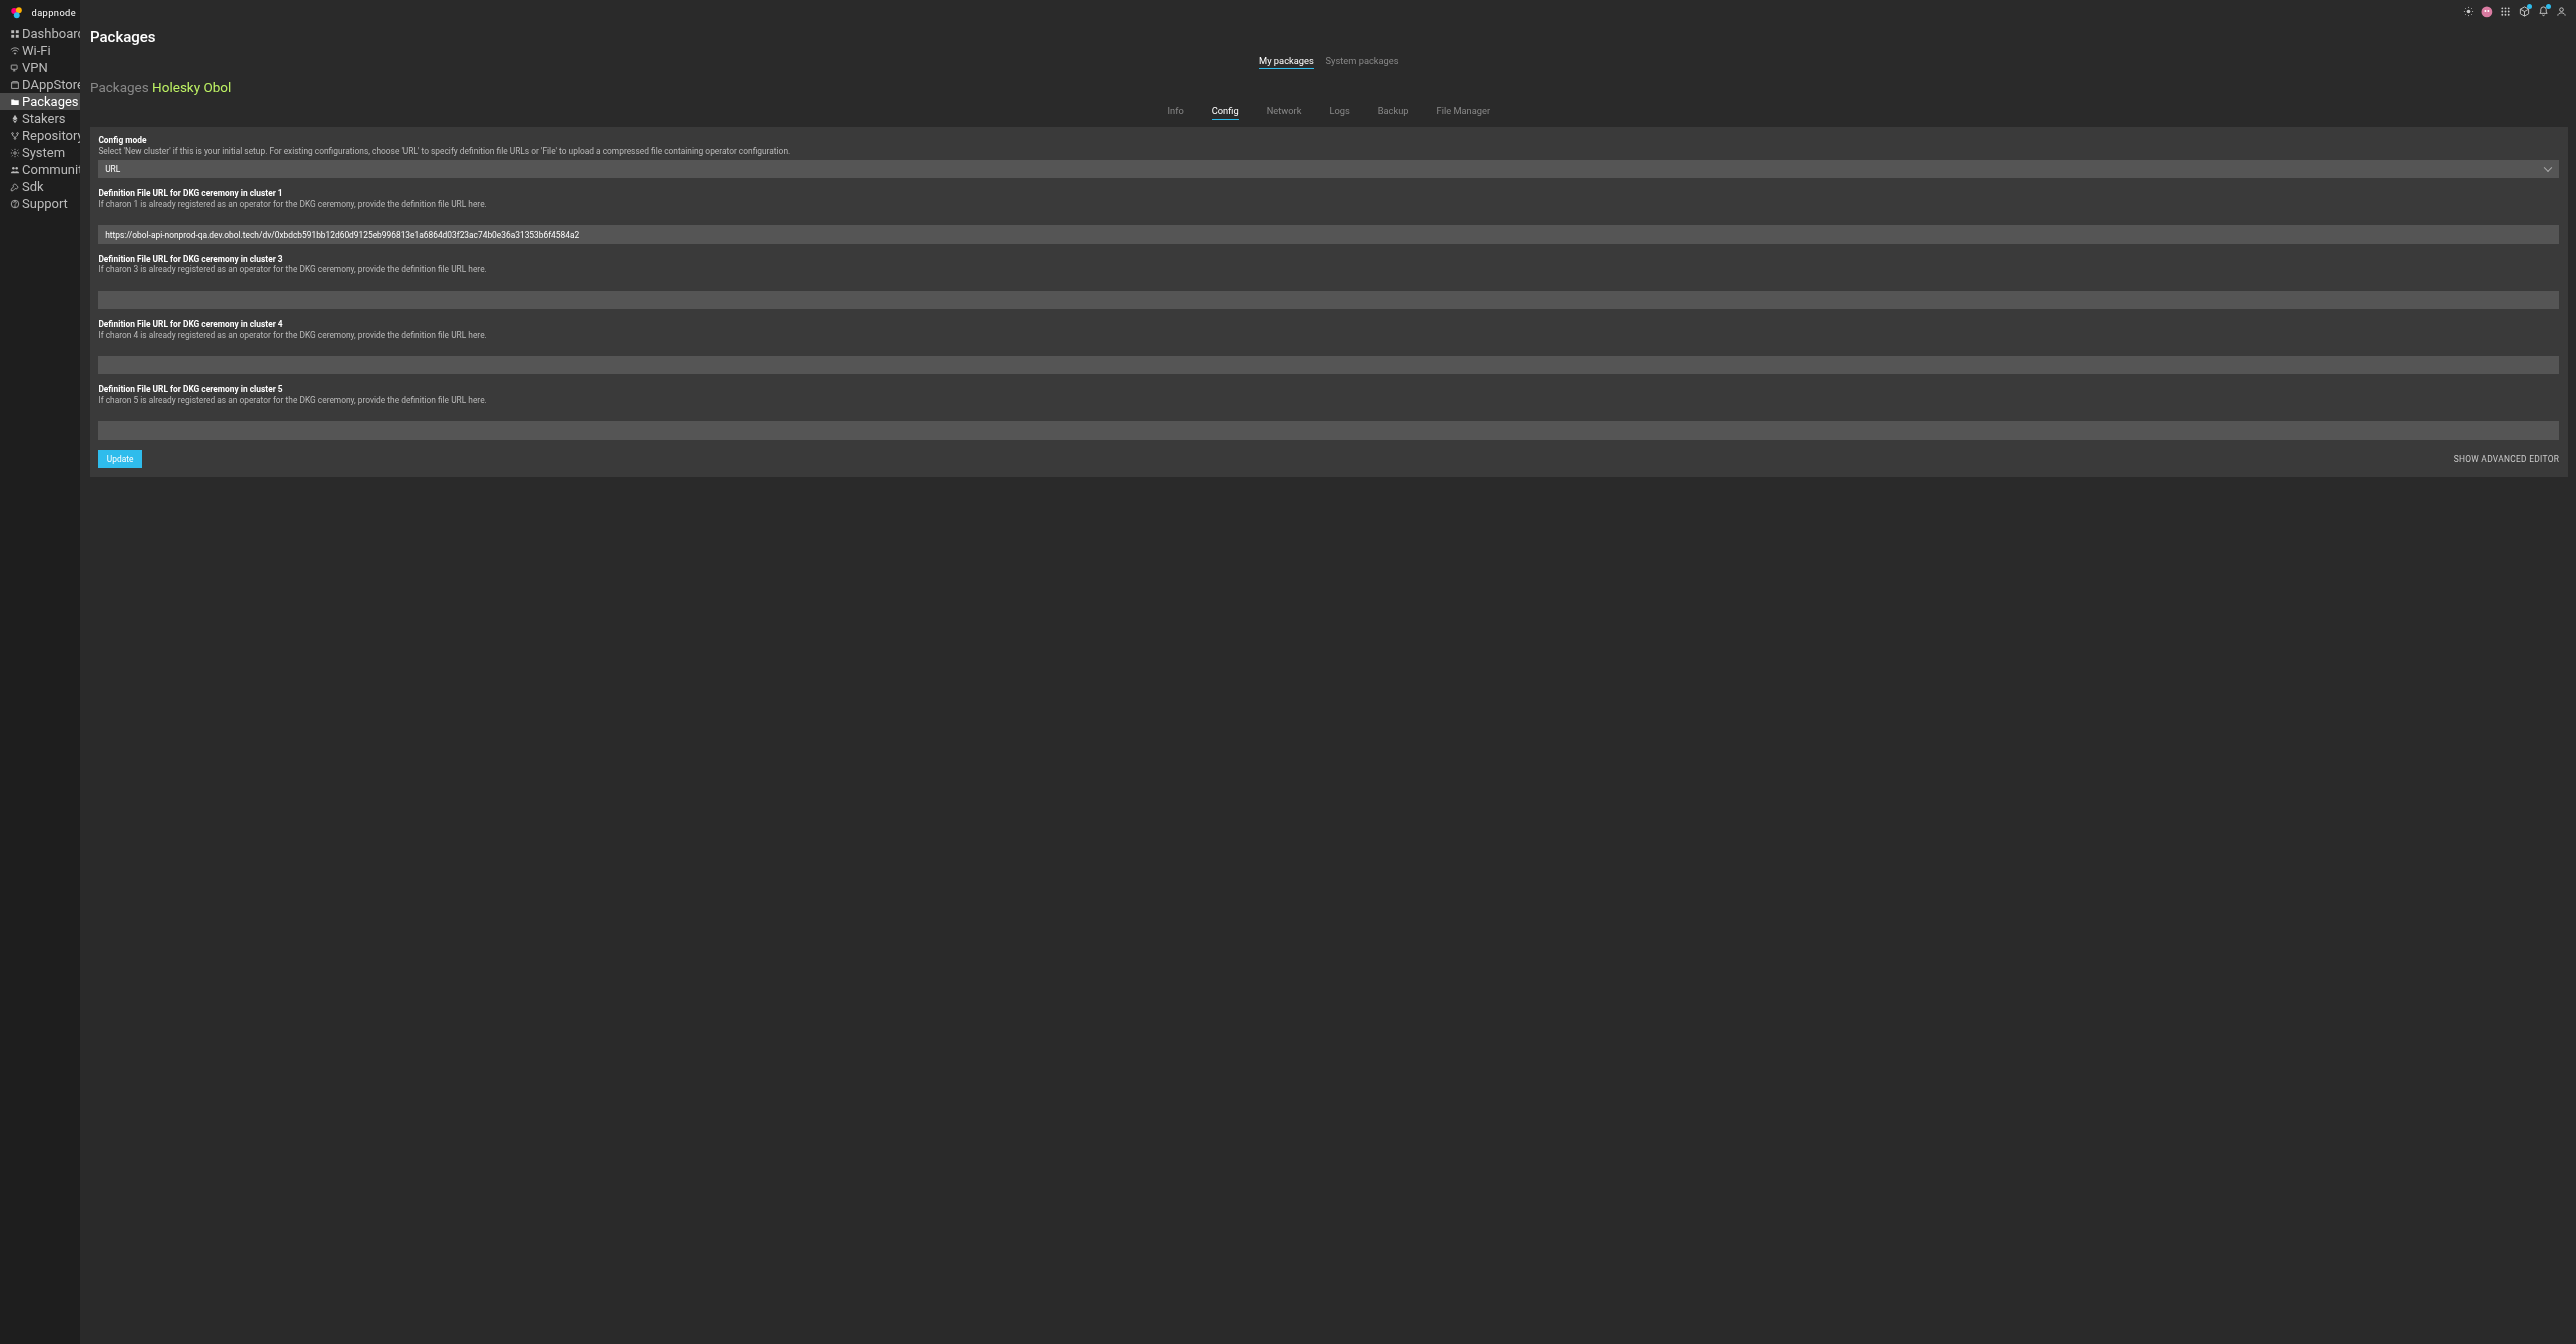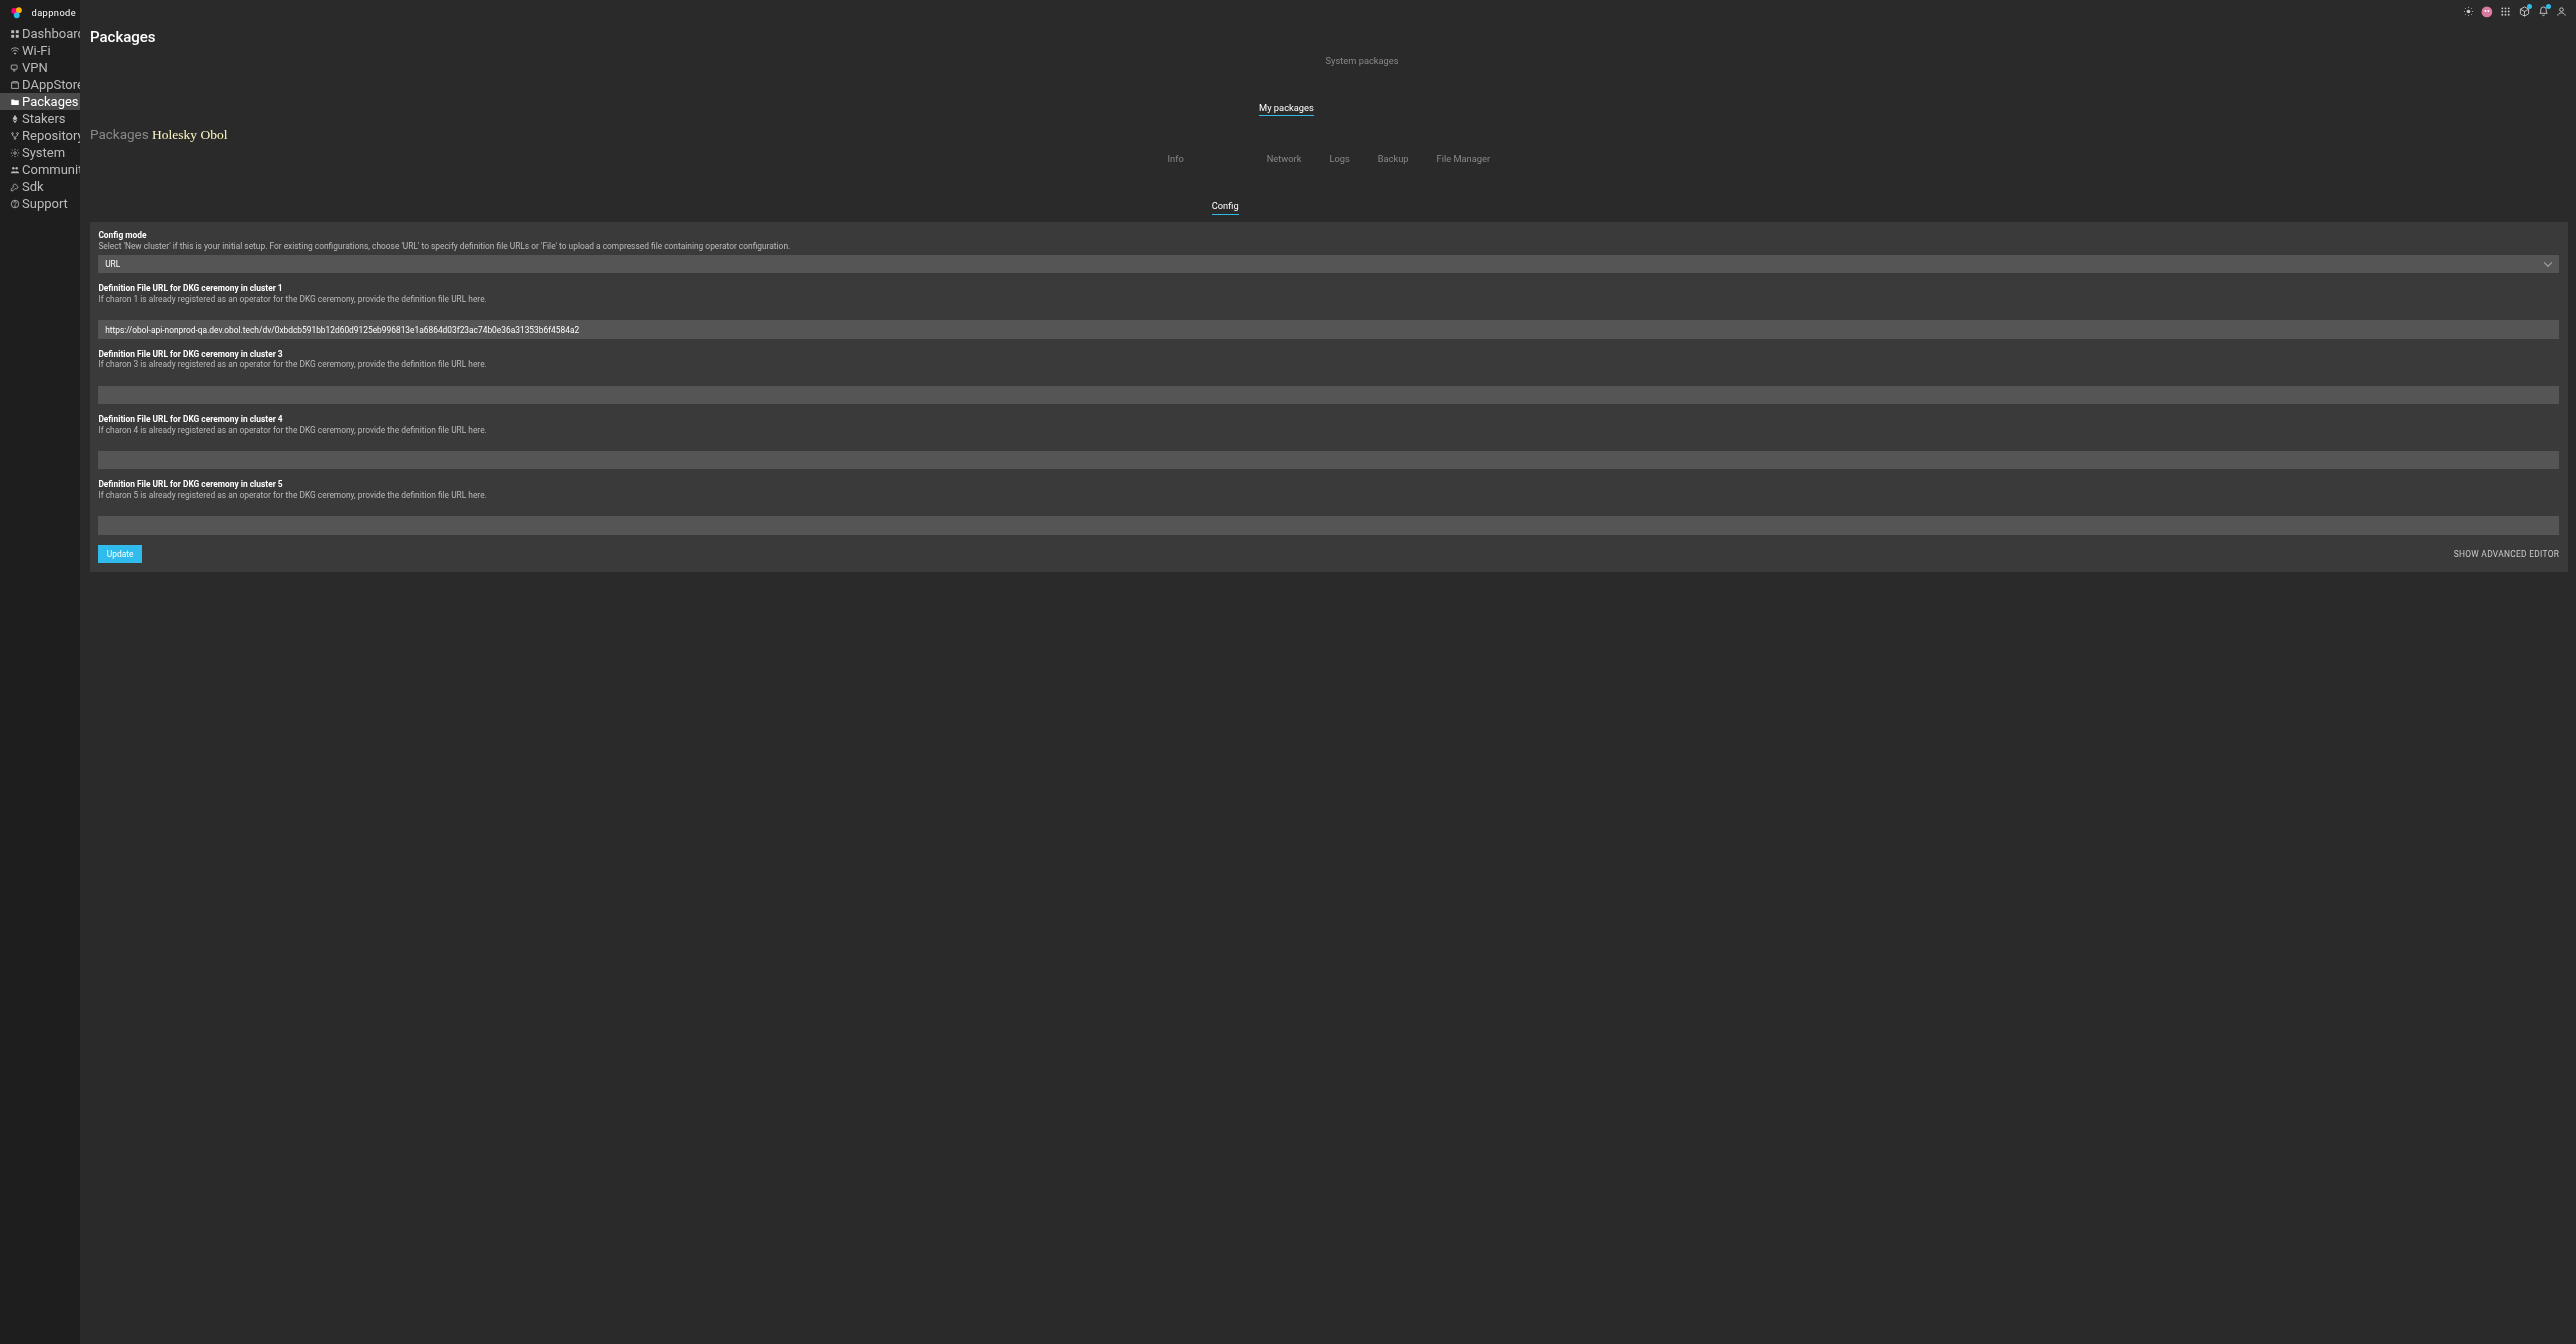--- a/index.html
+++ b/index.html
@@ -18,23 +18,23 @@
     .main { flex: 1; display: flex; flex-direction: column; background: #2a2a2a; overflow-y: auto; }
     .topbar { height: 25px; display: flex; align-items: center; justify-content: flex-end; padding: 0 8.4px; gap: 6.8px; background: #2a2a2a; border-bottom: 0.8px solid #2a2a2a; }
     .topbar-icon { width: 11.8px; height: 11.8px; display: flex; align-items: center; justify-content: center; color: #ccc; cursor: pointer; position: relative; }
     .topbar-icon .badge { position: absolute; top: -1.7px; right: -1.7px; background: #2fbcec; color: #fff; width: 5px; height: 5px; border-radius: 50%; font-size: 5px; }
 
     
     .content { padding: 0 8.4px 34px 10px; }
     .page-title { font-size: 15px; font-weight: 500; margin-top: 3.4px; margin-bottom: 8.4px; }
     .tabs-top { display: flex; justify-content: center; gap: 11.8px; margin-bottom: 10px; }
     .tab { color: #888; cursor: pointer; padding-bottom: 2.5px; font-size: 9.3px; border-bottom: 1.7px solid transparent; }
-    .tab.active { color: #fff; border-bottom-color: #2fbcec; margin-top: 47px; }
+    .tab.active { color: #fff; border-bottom-color: #2fbcec; }
     .breadcrumb { font-size: 13.5px; font-weight: 400; margin-bottom: 10px; color: #888; }
-    .breadcrumb .current { color: #fef9c3; font-family: Liberation Serif, serif; }
+    .breadcrumb .current { color: #bef264; }
     .detail-tabs { display: flex; justify-content: center; gap: 28px; margin-bottom: 6.8px; }
 
     
     .card { background: #3a3a3a; padding: 8.4px 8.4px 8.4px 8.4px; }
     .form-group { margin-bottom: 10px; }
     .form-group:last-child { margin-bottom: 0; }
     .form-label { font-weight: 700; color: #fff; font-size: 8.4px; margin-bottom: 0.8px; display: block; }
     .form-desc { color: #bbb; font-size: 8.4px; margin-bottom: 4.2px; }
     .form-select { width: 100%; background: #555; border: none; color: #fff; padding: 4.2px 6.8px; font-size: 8.4px; appearance: none; -webkit-appearance: none; position: relative; }
     .select-wrap { position: relative; }

